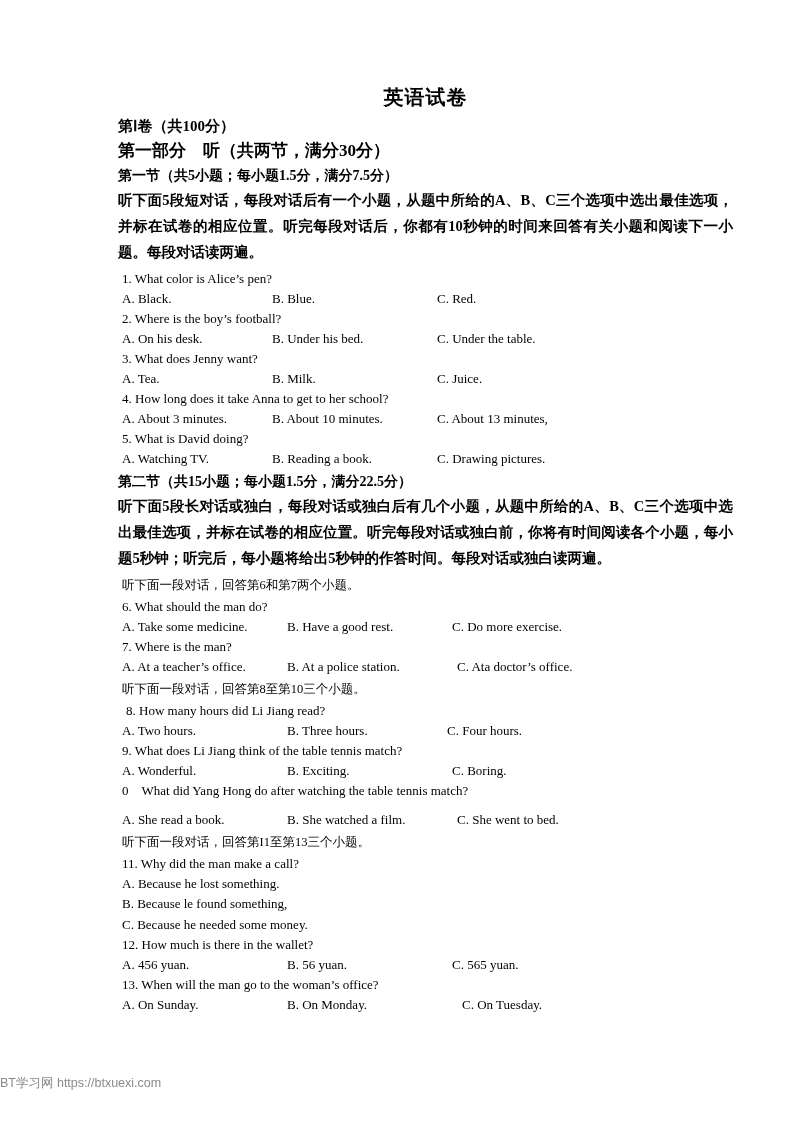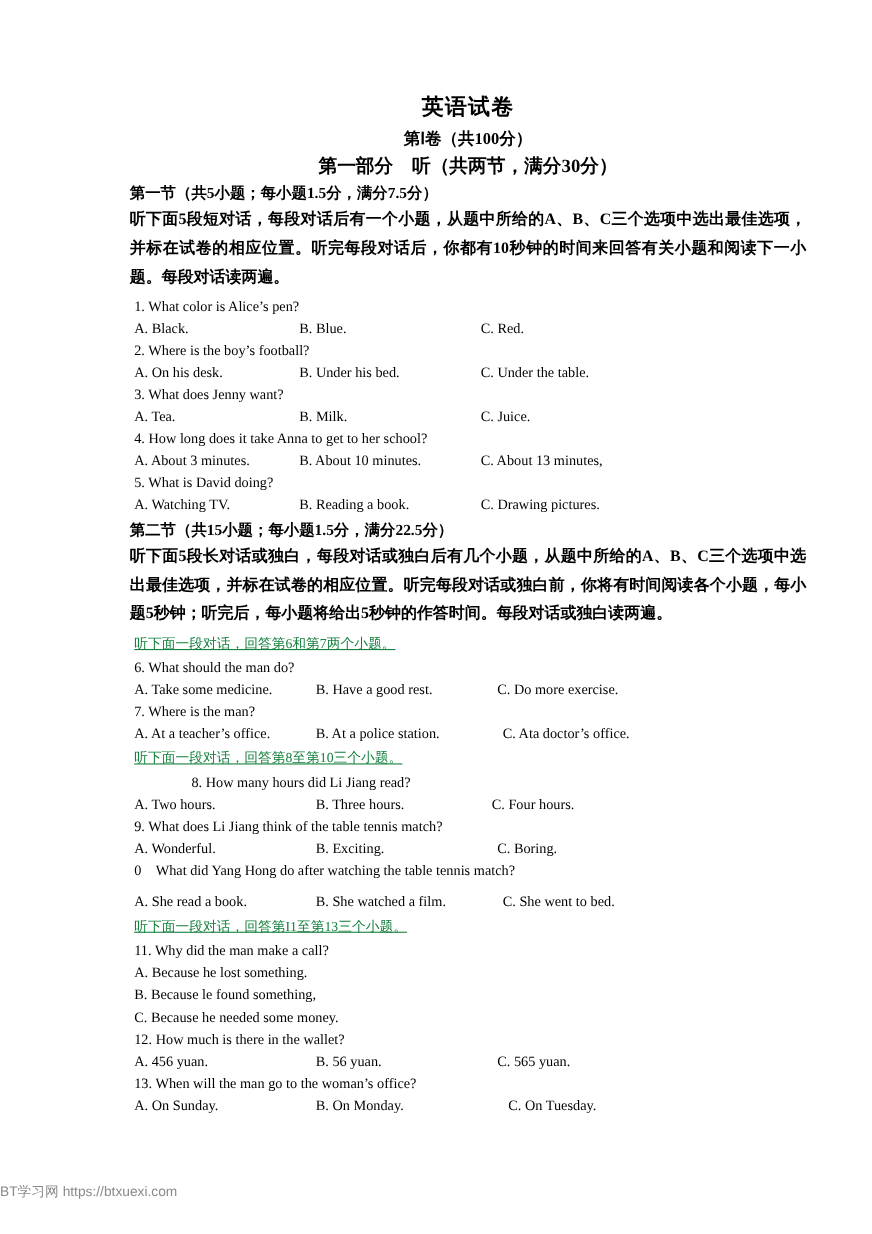--- a/index.html
+++ b/index.html
@@ -23,21 +23,21 @@
     padding: 84px 60px 0 118px;
   }
   .doc-title {
     text-align: center;
     font-size: 20px;
     font-weight: bold;
     margin: 0 0 6px 0;
     letter-spacing: 1px;
   }
   .center-line {
-    text-align: center;
+    text-align: left;
     font-size: 15px;
     font-weight: bold;
     margin: 3px 0;
   }
   .center-line.sub {
     font-size: 17px;
   }
   .bold-head {
     font-size: 14px;
     font-weight: bold;
@@ -58,28 +58,27 @@
   }
   .opts {
     font-size: 13px;
     line-height: 19.5px;
     margin: 0 0 1px 0;
     display: block;
     white-space: pre;
   }
   .note {
     font-size: 12.5px;
-    color: #15803d;
+    color: #000000;
     line-height: 20px;
     margin: 3px 0 2px 0;
     padding-left: 4px;
-    text-decoration: underline;
   }
   .indent-1 { padding-left: 4px; }
-  .indent-2 { padding-left: 8px; margin-left: 48px; }
+  .indent-2 { padding-left: 8px; }
   .footer {
     position: absolute;
     left: 0;
     right: 0;
     bottom: 30px;
     font-size: 12.5px;
     color: #8a8a8a;
     font-family: "Liberation Sans", sans-serif;
   }
   .blk { display: block; }

